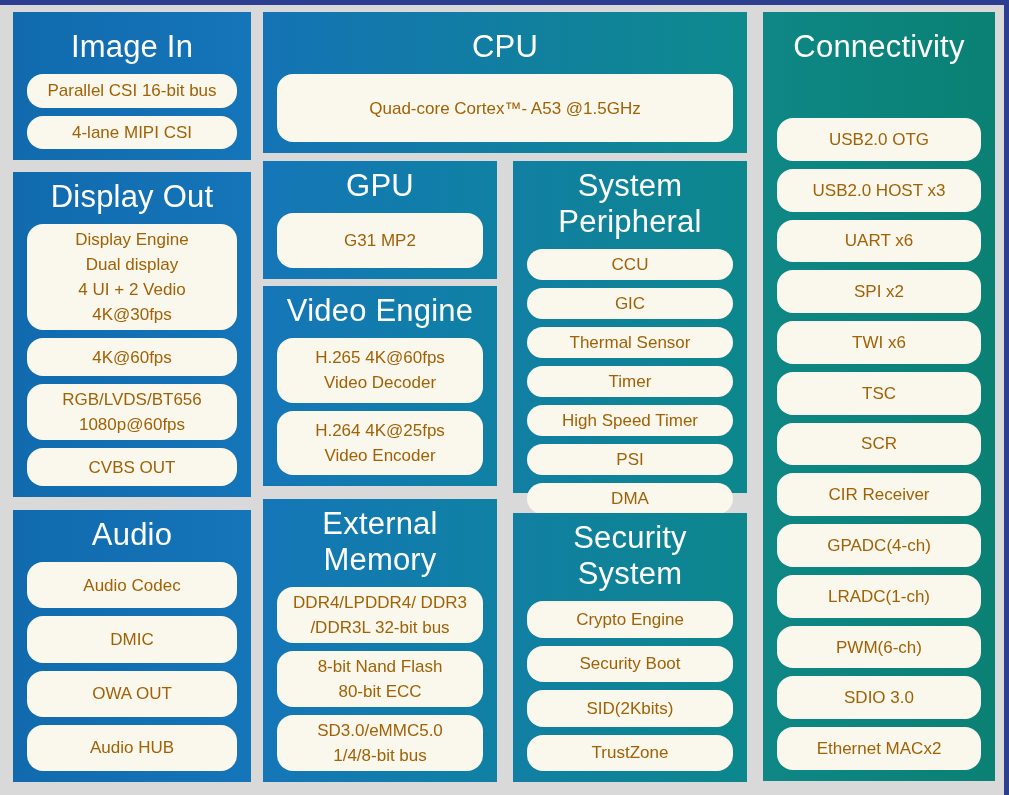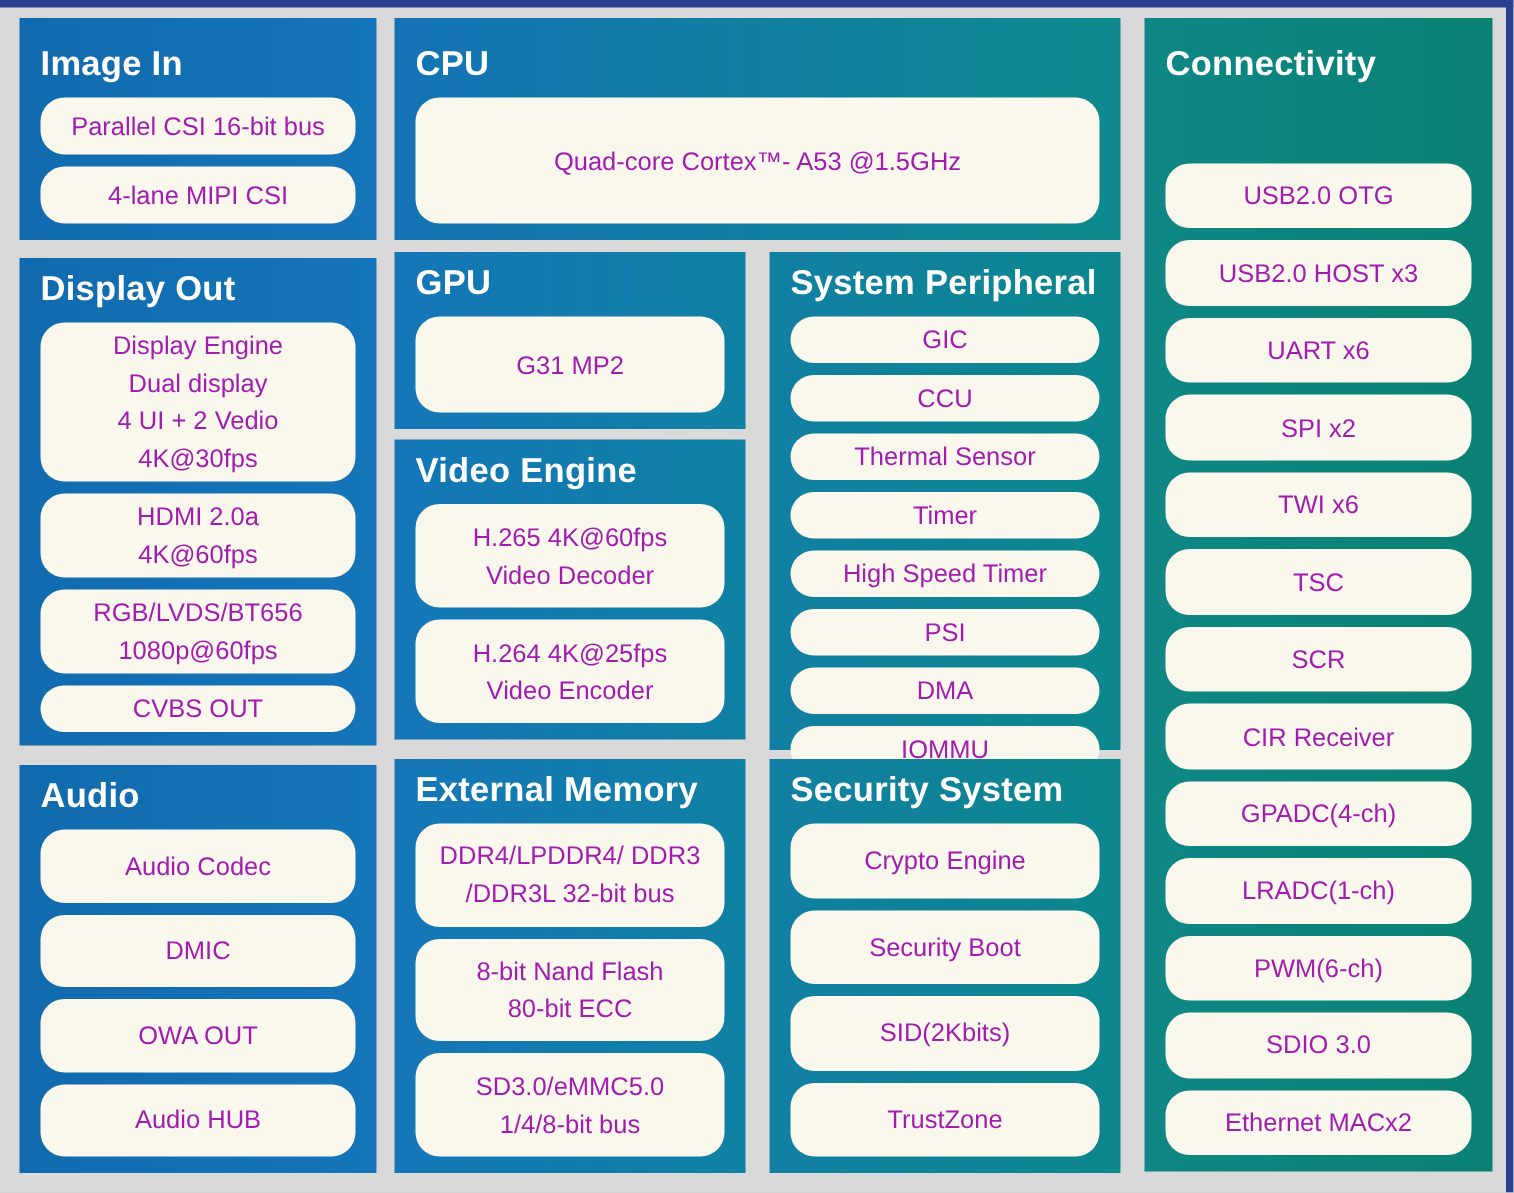--- a/index.html
+++ b/index.html
@@ -30,52 +30,52 @@
   }
   
   .g-col1 { background: linear-gradient(90deg, #116aae, #1475b8); }
   .g-cpu  { background: linear-gradient(90deg, #1473b5, #0e8a8d); }
   .g-col2 { background: linear-gradient(90deg, #1576b8, #0f81a3); }
   .g-col3 { background: linear-gradient(90deg, #117fa3, #0c878c); }
   .g-col4 { background: linear-gradient(90deg, #0e8786, #0a8173); }
 
   .panel-title {
     color: #ffffff;
-    font-size: 23px;
-    font-weight: 700;
-    text-align: left;
+    font-size: 31px;
+    font-weight: 400;
+    text-align: center;
     padding: 7px 0 9px 0;
     letter-spacing: 0.2px;
     flex: 0 0 auto;
   }
   .panel-title.tall { padding-top: 17px; }
 
   .boxes { display: flex; flex-direction: column; gap: 8px; flex: 1; }
 
   .box {
     background: #faf7ec;
-    color: #a21caf;
+    color: #a16207;
     font-size: 17px;
     line-height: 25px;
     text-align: center;
     display: flex; flex-direction: column; justify-content: center;
     flex: 1 1 0;
     padding: 3px 2px;
     border-radius: 16px;
   }
 
   
   .p-image-in   { height: 148px; margin-bottom: 12px; }
   .p-display-out{ height: 325px; margin-bottom: 13px; }
   .p-audio      { flex: 1; }
   .p-cpu        { height: 148px; margin-bottom: 8px; }
   .p-gpu        { height: 118px; margin-bottom: 7px; }
   .p-video      { height: 200px; margin-bottom: 13px; }
   .p-extmem     { flex: 1; }
-  .p-sysper     { height: 332px; margin-bottom: 6px; }
+  .p-sysper     { height: 332px; margin-bottom: 20px; }
   .p-security   { flex: 1; }
   .p-conn       { height: 769px; gap: 44px; }
 </style>
 </head>
 <body>
 
 <div class="screen">
   <div class="board">
 
     <div class="col1">
@@ -95,21 +95,20 @@
       <div class="panel g-col1 p-display-out">
         <div class="panel-title">Display Out</div>
         <div class="boxes">
           <div class="box">
             <span>Display Engine</span>
             <span>Dual display</span>
             <span>4 UI  + 2 Vedio</span>
             <span>4K@30fps</span>
           </div>
           <div class="box">
-            <span>HDMI 2.0a</span>
             <span>4K@60fps</span>
           </div>
           <div class="box">
             <span>RGB/LVDS/BT656</span>
             <span>1080p@60fps</span>
           </div>
           <div class="box">
             <span>CVBS OUT</span>
           </div>
         </div>
@@ -188,24 +187,24 @@
               </div>
             </div>
           </div>
         </div>
 
         <div class="col3">
           <div class="panel g-col3 p-sysper">
             <div class="panel-title">System Peripheral</div>
             <div class="boxes">
               <div class="box">
+                  <span>CCU</span>
+                </div>
+              <div class="box">
                   <span>GIC</span>
-                </div>
-              <div class="box">
-                  <span>CCU</span>
                 </div>
               <div class="box">
                   <span>Thermal Sensor</span>
                 </div>
               <div class="box">
                   <span>Timer</span>
                 </div>
               <div class="box">
                   <span>High Speed Timer</span>
                 </div>

